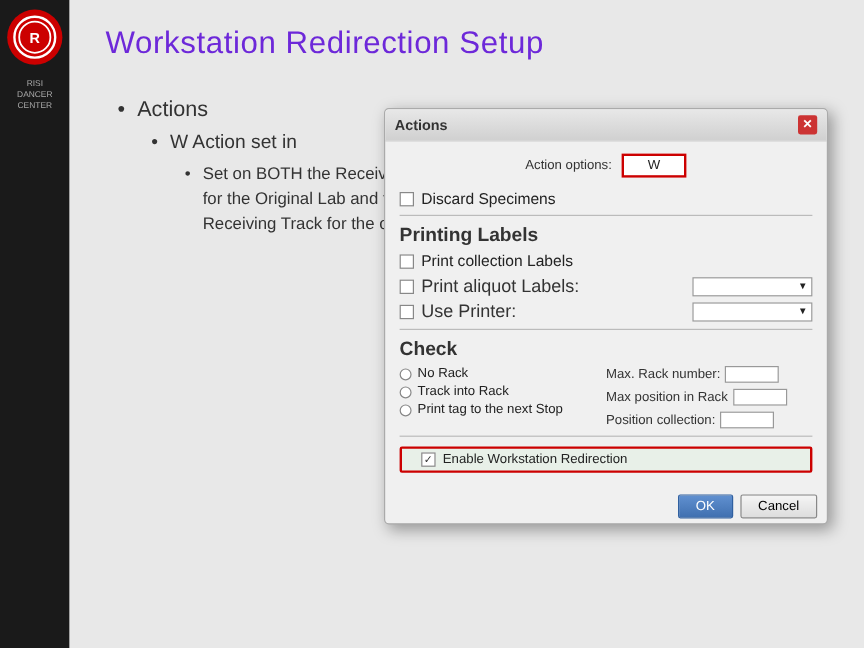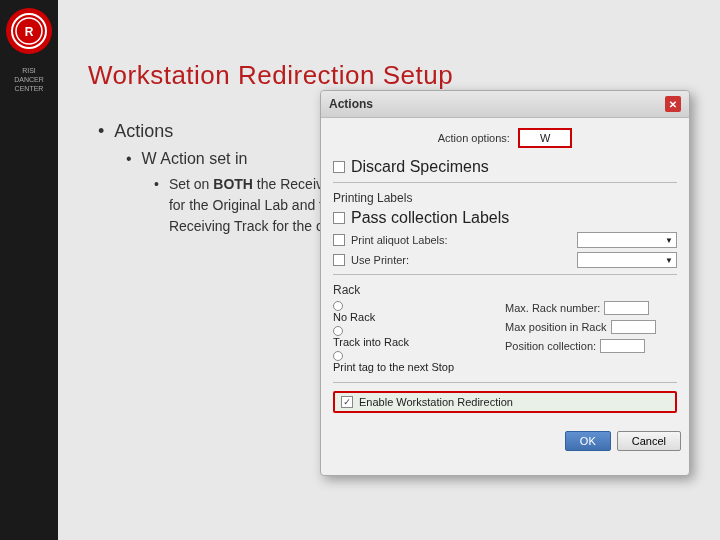--- a/index.html
+++ b/index.html
@@ -64,24 +64,23 @@
       flex: 1;
       background: #e8e8e8;
       position: relative;
       padding: 20px 30px;
     }
 
     
     .page-title {
       font-size: 26px;
       font-weight: 300;
-      color: #b91c1c;
+      color: #6d28d9;
       margin-bottom: 30px;
       letter-spacing: 0.5px;
-      margin-top: 40px;
     }
 
     
     .bullet-section {
       margin-left: 10px;
     }
 
     .bullet-l1 {
       font-size: 18px;
       color: #333;
@@ -120,21 +119,21 @@
       line-height: 1.5;
       max-width: 240px;
     }
 
     .bullet-l3::before {
       content: "•";
       margin-right: 10px;
       flex-shrink: 0;
     }
 
-    .bold { font-weight: bold; }
+    .bold { font-weight: normal; }
 
     
     .dialog-wrapper {
       position: absolute;
       top: 90px;
       right: 30px;
       width: 370px;
     }
 
     
@@ -203,21 +202,21 @@
       font-size: 11px;
       min-width: 50px;
       text-align: center;
     }
 
     
     .checkbox-row {
       display: flex;
       align-items: center;
       margin-bottom: 5px;
-      font-size: 16px;
+      font-size: 13px;
     }
 
     .checkbox-box {
       width: 12px;
       height: 12px;
       border: 1px solid #888;
       background: white;
       margin-right: 6px;
       flex-shrink: 0;
       display: flex;
@@ -226,35 +225,35 @@
     }
 
     .checkbox-box.checked::after {
       content: "✓";
       font-size: 9px;
       color: #333;
     }
 
     
     .section-label {
-      font-size: 12px;
+      font-size: 16px;
       color: #333;
       margin: 8px 0 4px;
-      font-weight: normal;
+      font-weight: bold;
     }
 
     
     .dropdown-row {
       display: flex;
       align-items: center;
       margin-bottom: 4px;
     }
 
     .dropdown-label {
-      font-size: 11px;
+      font-size: 15px;
       color: #333;
       flex: 1;
     }
 
     .dropdown-select {
       width: 100px;
       height: 16px;
       background: white;
       border: 1px solid #999;
       font-size: 10px;
@@ -277,24 +276,23 @@
 
     
     .rack-section {
       display: grid;
       grid-template-columns: 1fr 1fr;
       gap: 3px 0;
     }
 
     .radio-row {
       display: flex;
-      align-items: flex-start;
+      align-items: flex-end;
       font-size: 11px;
       margin-bottom: 3px;
-      flex-direction: column;
     }
 
     .radio-btn {
       width: 10px;
       height: 10px;
       border: 1px solid #888;
       border-radius: 50%;
       background: white;
       margin-right: 5px;
       flex-shrink: 0;
@@ -324,32 +322,32 @@
       height: 14px;
       background: white;
       border: 1px solid #999;
     }
 
     
     .enable-row {
       display: flex;
       align-items: center;
       margin: 8px 0 4px;
-      padding: 3px 6px;
+      padding: 3px 16px;
       border: 2px solid #cc0000;
       background: #e8f0e8;
       border-radius: 2px;
     }
 
     
     .dialog-footer {
       display: flex;
       justify-content: flex-end;
       gap: 6px;
-      padding: 6px 8px 24px;
+      padding: 6px 8px 4px;
     }
 
     .btn {
       padding: 3px 14px;
       font-size: 11px;
       border: 1px solid #888;
       background: linear-gradient(to bottom, #f5f5f5, #ddd);
       cursor: pointer;
       border-radius: 2px;
     }
@@ -412,21 +410,21 @@
           <div class="checkbox-box"></div>
           <span>Discard Specimens</span>
         </div>
 
         <hr class="divider">
 
         <div class="section-label">Printing Labels</div>
 
         <div class="checkbox-row">
           <div class="checkbox-box"></div>
-          <span>Pass collection Labels</span>
+          <span>Print collection Labels</span>
         </div>
 
         <div class="dropdown-row">
           <div class="checkbox-box"></div>
           <span class="dropdown-label">Print aliquot Labels:</span>
           <div class="dropdown-select">
             <span></span>
               <span class="dropdown-arrow">▼</span>
           </div>
         </div>
@@ -435,21 +433,21 @@
           <div class="checkbox-box"></div>
           <span class="dropdown-label">Use Printer:</span>
           <div class="dropdown-select">
             <span></span>
               <span class="dropdown-arrow">▼</span>
           </div>
         </div>
 
         <hr class="divider">
 
-        <div class="section-label">Rack</div>
+        <div class="section-label">Check</div>
 
         <div class="rack-section">
           <div>
             <div class="radio-row">
               <div class="radio-btn"></div>
               <span>No Rack</span>
             </div>
             <div class="radio-row">
               <div class="radio-btn"></div>
               <span>Track into Rack</span>

